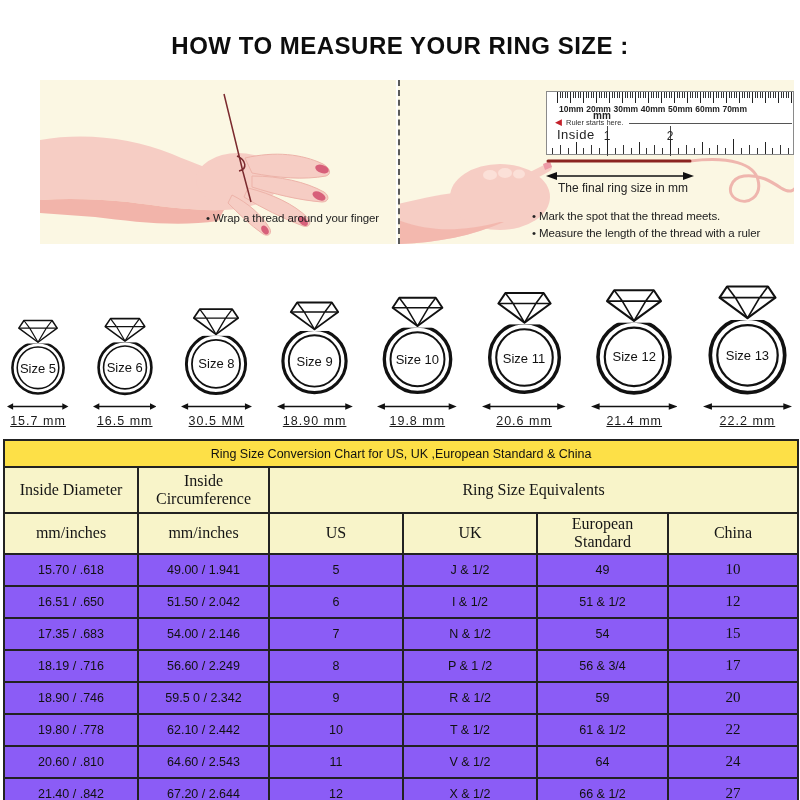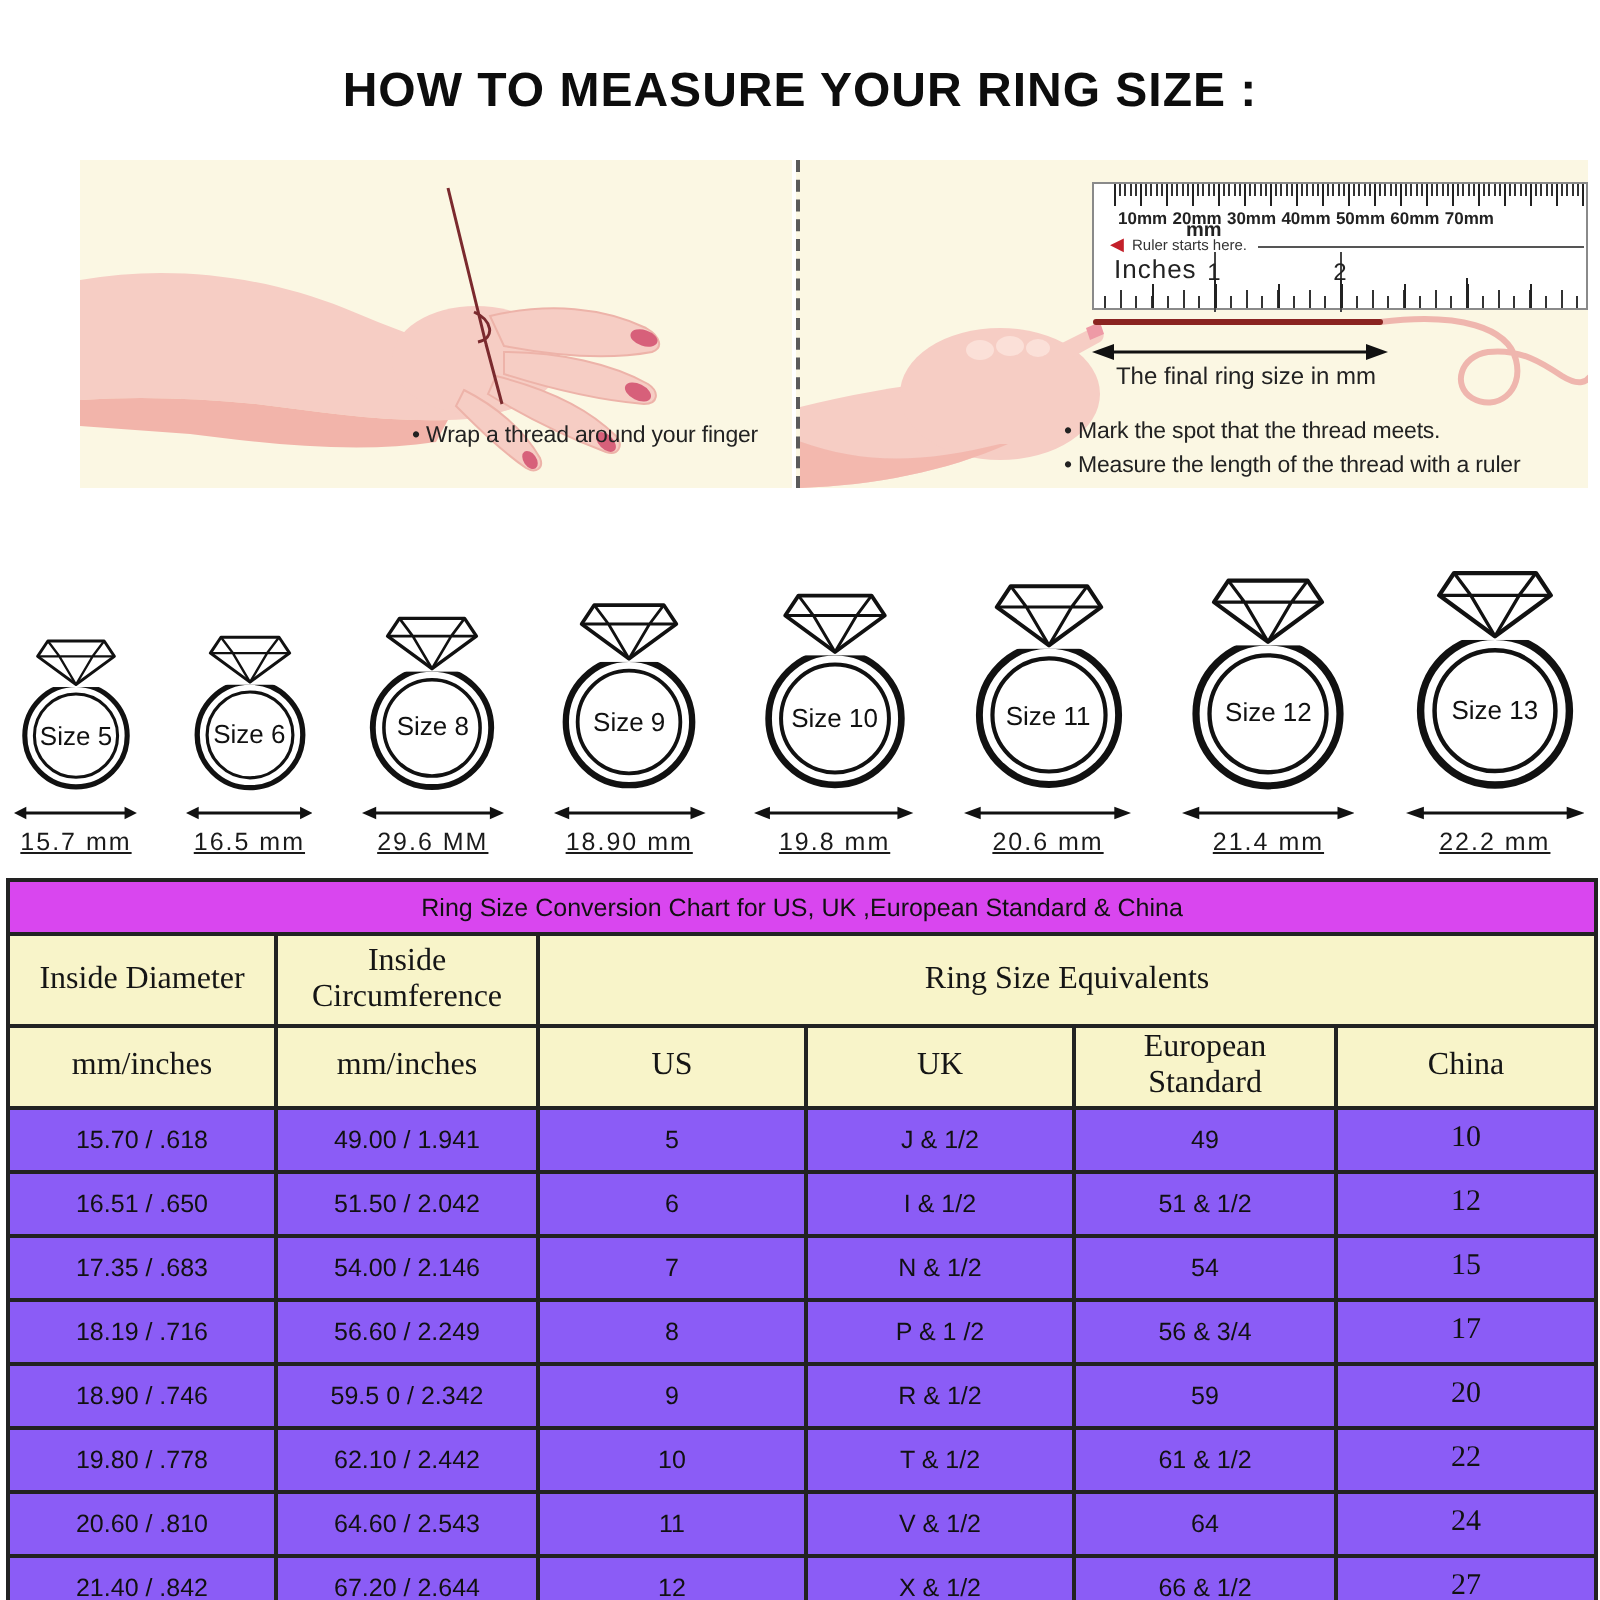--- a/index.html
+++ b/index.html
@@ -55,21 +55,21 @@
   .ring-art svg{width:100%;height:100%;display:block;}
   .size-label{position:absolute;left:0;right:0;top:64%;transform:translateY(-50%);
     text-align:center;font-size:13px;color:#111;}
   .dim-arrow{width:96%;height:9px;margin-top:5px;display:block;}
   .mm-label{margin-top:3px;font-size:12.5px;letter-spacing:1px;color:#1a1a1a;white-space:nowrap;text-decoration:underline;}
   
   table.conv{position:absolute;top:417px;left:3px;width:794px;border-collapse:collapse;
     table-layout:fixed;}
   table.conv td,table.conv th{border:2px solid #222;text-align:center;vertical-align:middle;
     padding:1px 2px;overflow:hidden;}
-  .t-title{height:23px;font-size:12.5px;background:#d946ef;font-weight:normal;}
+  .t-title{height:23px;font-size:12.5px;background:#fde047;font-weight:normal;}
   .t-head{background:#F8F4C9;font-family:"Liberation Serif",serif;font-weight:normal;
     font-size:16px;color:#151515;}
   .row-group{height:46px;}
   .row-sub{height:39px;}
   .t-body td{height:28px;font-size:12.5px;background:#8b5cf6;color:#111;}
   .t-body td.china{font-family:"Liberation Serif",serif;font-size:15px;}
   .euro-wrap{display:inline-block;width:82px;line-height:1.15;}
   .dash-cell{color:#777;}
 </style>
 </head>
@@ -127,21 +127,21 @@
         <span>30mm</span>
         <span>40mm</span>
         <span>50mm</span>
         <span>60mm</span>
         <span>70mm</span>
       </div>
       <span class="mm-unit">mm</span>
       <span class="start-arrow">◀</span>
       <span class="start-note">Ruler starts here.</span>
       <div class="start-line"></div>
-      <span class="inches-label">Inches</span>
+      <span class="inches-label">Inside</span>
       <div class="inch-line inch-line-1"></div>
       <div class="inch-line inch-line-2"></div>
       <span class="inch-num inch-num-1">1</span>
       <span class="inch-num inch-num-2">2</span>
       <div class="inch-ticks"></div>
     </div>
 
     <span class="final-label">The final ring size in mm</span>
     <span class="bullet bullet-r1">• Mark the spot that the thread meets.</span>
     <span class="bullet bullet-r2">• Measure the length of the thread with a ruler</span>
@@ -194,21 +194,21 @@
           <path d="M28,7 L72,7 L80,19 L50,41 L20,19 Z" fill="#fff" stroke="#111" stroke-width="2.3" stroke-linejoin="round"></path>
           <path d="M20,19 L80,19 M28,7 L37,19 M72,7 L63,19 M37,19 L50,41 M63,19 L50,41" fill="none" stroke="#111" stroke-width="1.8"></path>
         </svg>
         <span class="size-label">Size 8</span>
       </div>
       <svg class="dim-arrow" viewBox="0 0 100 10" preserveAspectRatio="none">
         <line x1="6" y1="5" x2="94" y2="5" stroke="#111" stroke-width="1.5" vector-effect="non-scaling-stroke"></line>
         <polygon points="0,5 10,1.5 10,8.5" fill="#111"></polygon>
           <polygon points="100,5 90,1.5 90,8.5" fill="#111"></polygon>
       </svg>
-      <span class="mm-label">29.6 MM</span>
+      <span class="mm-label">30.5 MM</span>
     </div>
     <div class="ring-fig" style="--w:79px">
       <div class="ring-art">
         <svg viewBox="0 0 100 126">
           <circle cx="50" cy="81" r="40" fill="none" stroke="#111" stroke-width="4"></circle>
           <circle cx="50" cy="81" r="32.5" fill="none" stroke="#111" stroke-width="2.4"></circle>
           <rect x="31" y="0" width="38" height="43" fill="#fff"></rect>
           <path d="M28,7 L72,7 L80,19 L50,41 L20,19 Z" fill="#fff" stroke="#111" stroke-width="2.3" stroke-linejoin="round"></path>
           <path d="M20,19 L80,19 M28,7 L37,19 M72,7 L63,19 M37,19 L50,41 M63,19 L50,41" fill="none" stroke="#111" stroke-width="1.8"></path>
         </svg>

